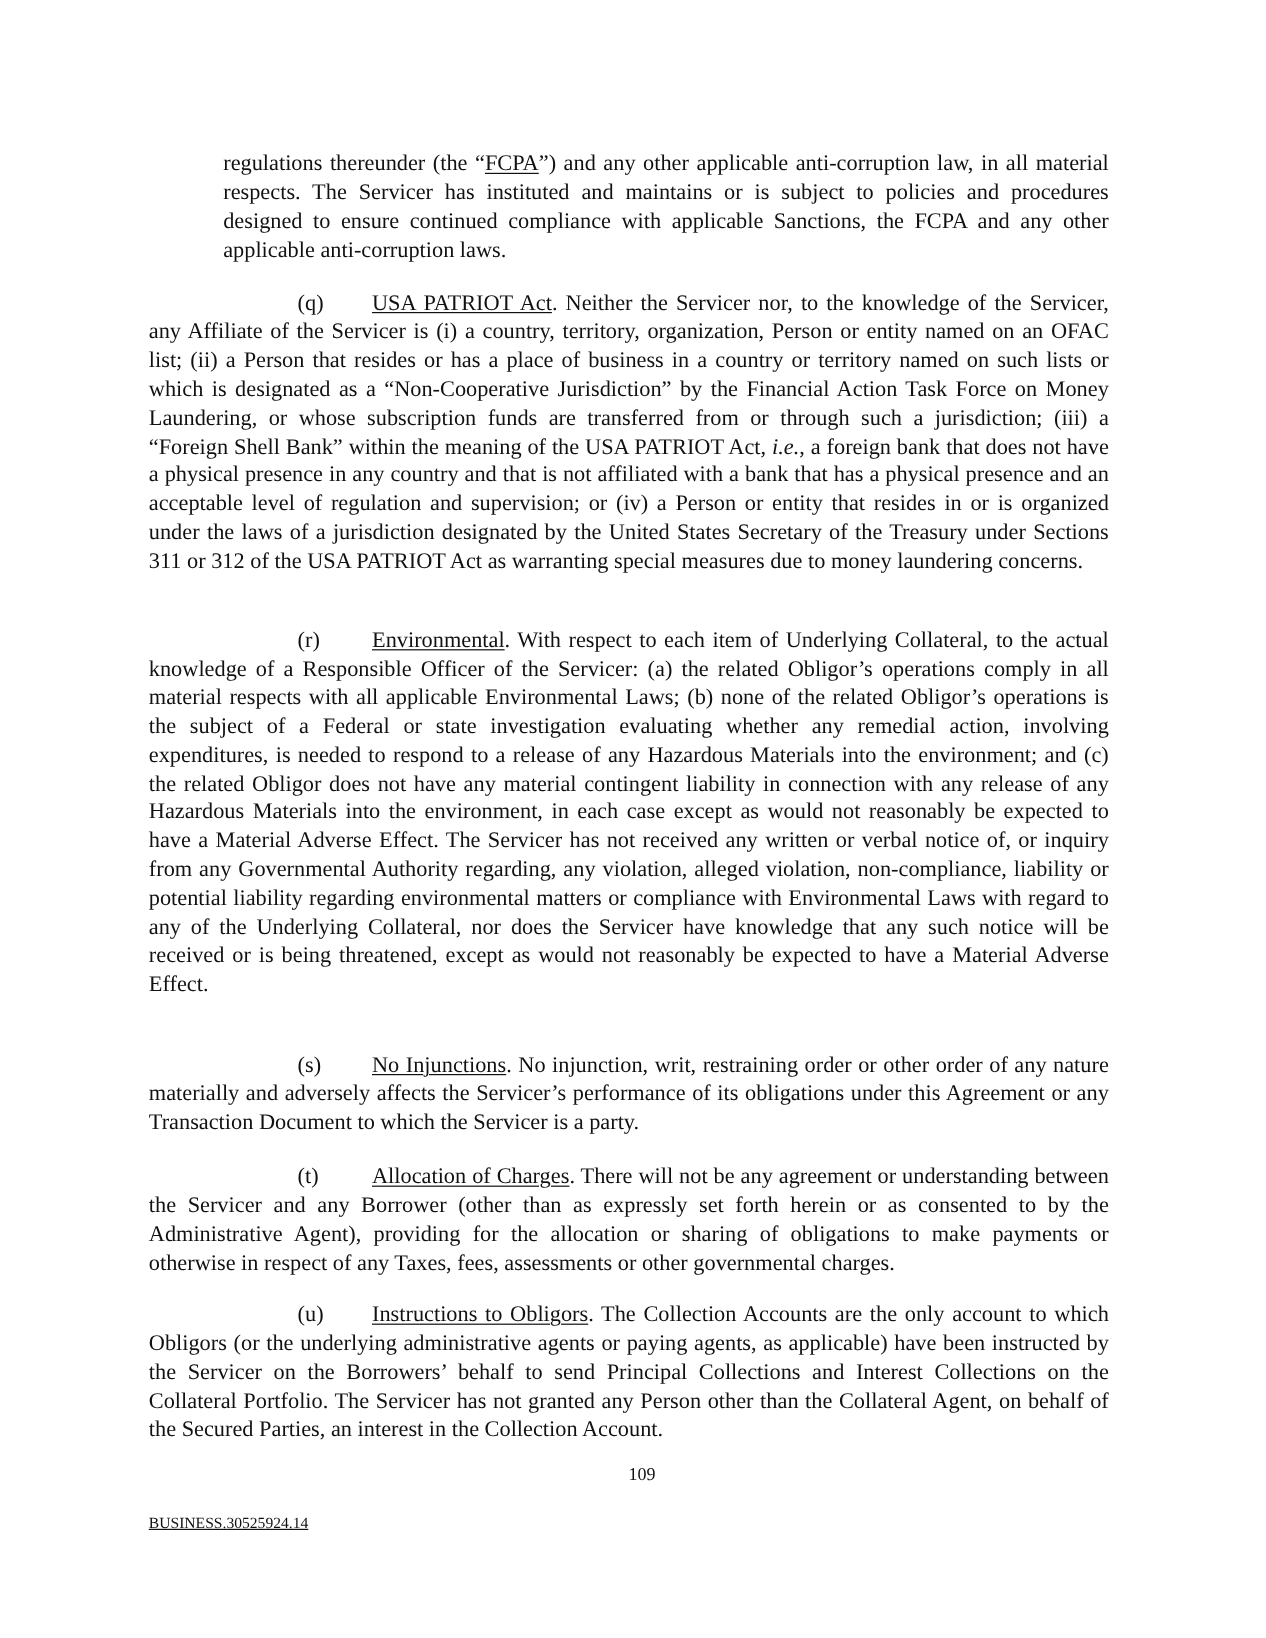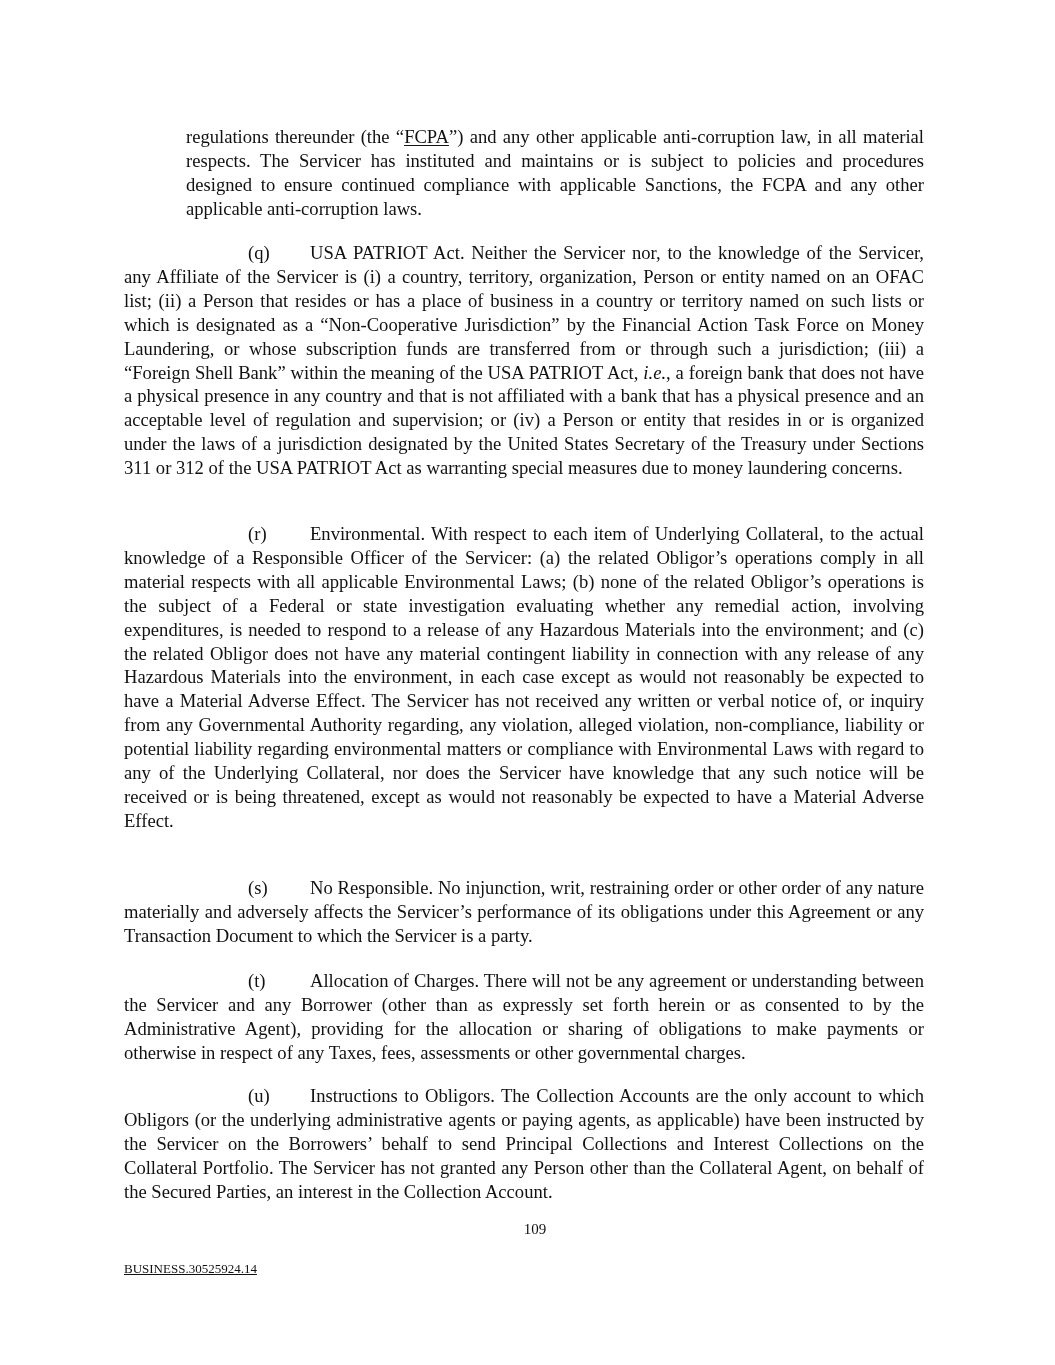--- a/index.html
+++ b/index.html
@@ -10,38 +10,38 @@
   }
   .page { position: absolute; left: 0; top: 0; width: 901px; height: 1365px; }
   .para {
     position: absolute; left: 124px; width: 800px;
     font-size: 18.6px; line-height: 23.9px;
     text-align: justify; text-align-last: left;
     margin: 0;
   }
   .para.cont { left: 186px; width: 738px; }
   .num { display: inline-block; width: 62px; padding-left: 124px; }
-  .hd { text-underline-offset: 2px; text-decoration-thickness: 1px; margin-top: 46px; }
+  .hd { text-decoration: underline; text-underline-offset: 2px; text-decoration-thickness: 1px; margin-top: 46px; }
   .u { text-decoration: underline; text-underline-offset: 2px; text-decoration-thickness: 1px; }
   i { }
   .pagenum { position: absolute; top: 1221px; left: 0; width: 1070px; text-align: center; font-size: 15px; }
   .docid { position: absolute; top: 1261px; left: 124px; font-size: 13px; letter-spacing: 0; text-decoration: underline; }
 </style>
 </head>
 <body>
 
 <div class="page">
 
   <p class="para cont" style="top:125px;"><span>regulations thereunder (the “</span><span class="u">FCPA</span><span>”) and any other applicable anti-corruption law, in all material respects.  The Servicer has instituted and maintains or is subject to policies and procedures designed to ensure continued compliance with applicable Sanctions, the FCPA and any other applicable anti-corruption laws.</span></p>
 
   <p class="para" style="top:241px;"><span class="num">(q)</span><span class="hd">USA PATRIOT Act</span><span>.  Neither the Servicer nor, to the knowledge of the Servicer, any Affiliate of the Servicer is (i) a country, territory, organization, Person or entity named on an OFAC list; (ii) a Person that resides or has a place of business in a country or territory named on such lists or which is designated as a “Non-Cooperative Jurisdiction” by the Financial Action Task Force on Money Laundering, or whose subscription funds are transferred from or through such a jurisdiction; (iii) a “Foreign Shell Bank” within the meaning of the USA PATRIOT Act, </span><i>i.e.</i><span>, a foreign bank that does not have a physical presence in any country and that is not affiliated with a bank that has a physical presence and an acceptable level of regulation and supervision; or (iv) a Person or entity that resides in or is organized under the laws of a jurisdiction designated by the United States Secretary of the Treasury under Sections 311 or 312 of the USA PATRIOT Act as warranting special measures due to money laundering concerns.</span></p>
 
   <p class="para" style="top:522px;"><span class="num">(r)</span><span class="hd">Environmental</span><span>.  With respect to each item of Underlying Collateral, to the actual knowledge of a Responsible Officer of the Servicer:  (a) the related Obligor’s operations comply in all material respects with all applicable Environmental Laws; (b) none of the related Obligor’s operations is the subject of a Federal or state investigation evaluating whether any remedial action, involving expenditures, is needed to respond to a release of any Hazardous Materials into the environment; and (c) the related Obligor does not have any material contingent liability in connection with any release of any Hazardous Materials into the environment, in each case except as would not reasonably be expected to have a Material Adverse Effect.  The Servicer has not received any written or verbal notice of, or inquiry from any Governmental Authority regarding, any violation, alleged violation, non-compliance, liability or potential liability regarding environmental matters or compliance with Environmental Laws with regard to any of the Underlying Collateral, nor does the Servicer have knowledge that any such notice will be received or is being threatened, except as would not reasonably be expected to have a Material Adverse Effect.</span></p>
 
-  <p class="para" style="top:876px;"><span class="num">(s)</span><span class="hd">No Responsible</span><span>.  No injunction, writ, restraining order or other order of any nature materially and adversely affects the Servicer’s performance of its obligations under this Agreement or any Transaction Document to which the Servicer is a party.</span></p>
+  <p class="para" style="top:876px;"><span class="num">(s)</span><span class="hd">No Injunctions</span><span>.  No injunction, writ, restraining order or other order of any nature materially and adversely affects the Servicer’s performance of its obligations under this Agreement or any Transaction Document to which the Servicer is a party.</span></p>
 
   <p class="para" style="top:969px;"><span class="num">(t)</span><span class="hd">Allocation of Charges</span><span>.  There will not be any agreement or understanding between the Servicer and any Borrower (other than as expressly set forth herein or as consented to by the Administrative Agent), providing for the allocation or sharing of obligations to make payments or otherwise in respect of any Taxes, fees, assessments or other governmental charges.</span></p>
 
   <p class="para" style="top:1084px;"><span class="num">(u)</span><span class="hd">Instructions to Obligors</span><span>.  The Collection Accounts are the only account to which Obligors (or the underlying administrative agents or paying agents, as applicable) have been instructed by the Servicer on the Borrowers’ behalf to send Principal Collections and Interest Collections on the Collateral Portfolio.  The Servicer has not granted any Person other than the Collateral Agent, on behalf of the Secured Parties, an interest in the Collection Account.</span></p>
 
   <div class="pagenum">109</div>
   <div class="docid">BUSINESS.30525924.14</div>
 </div>
 
 </body></html>

